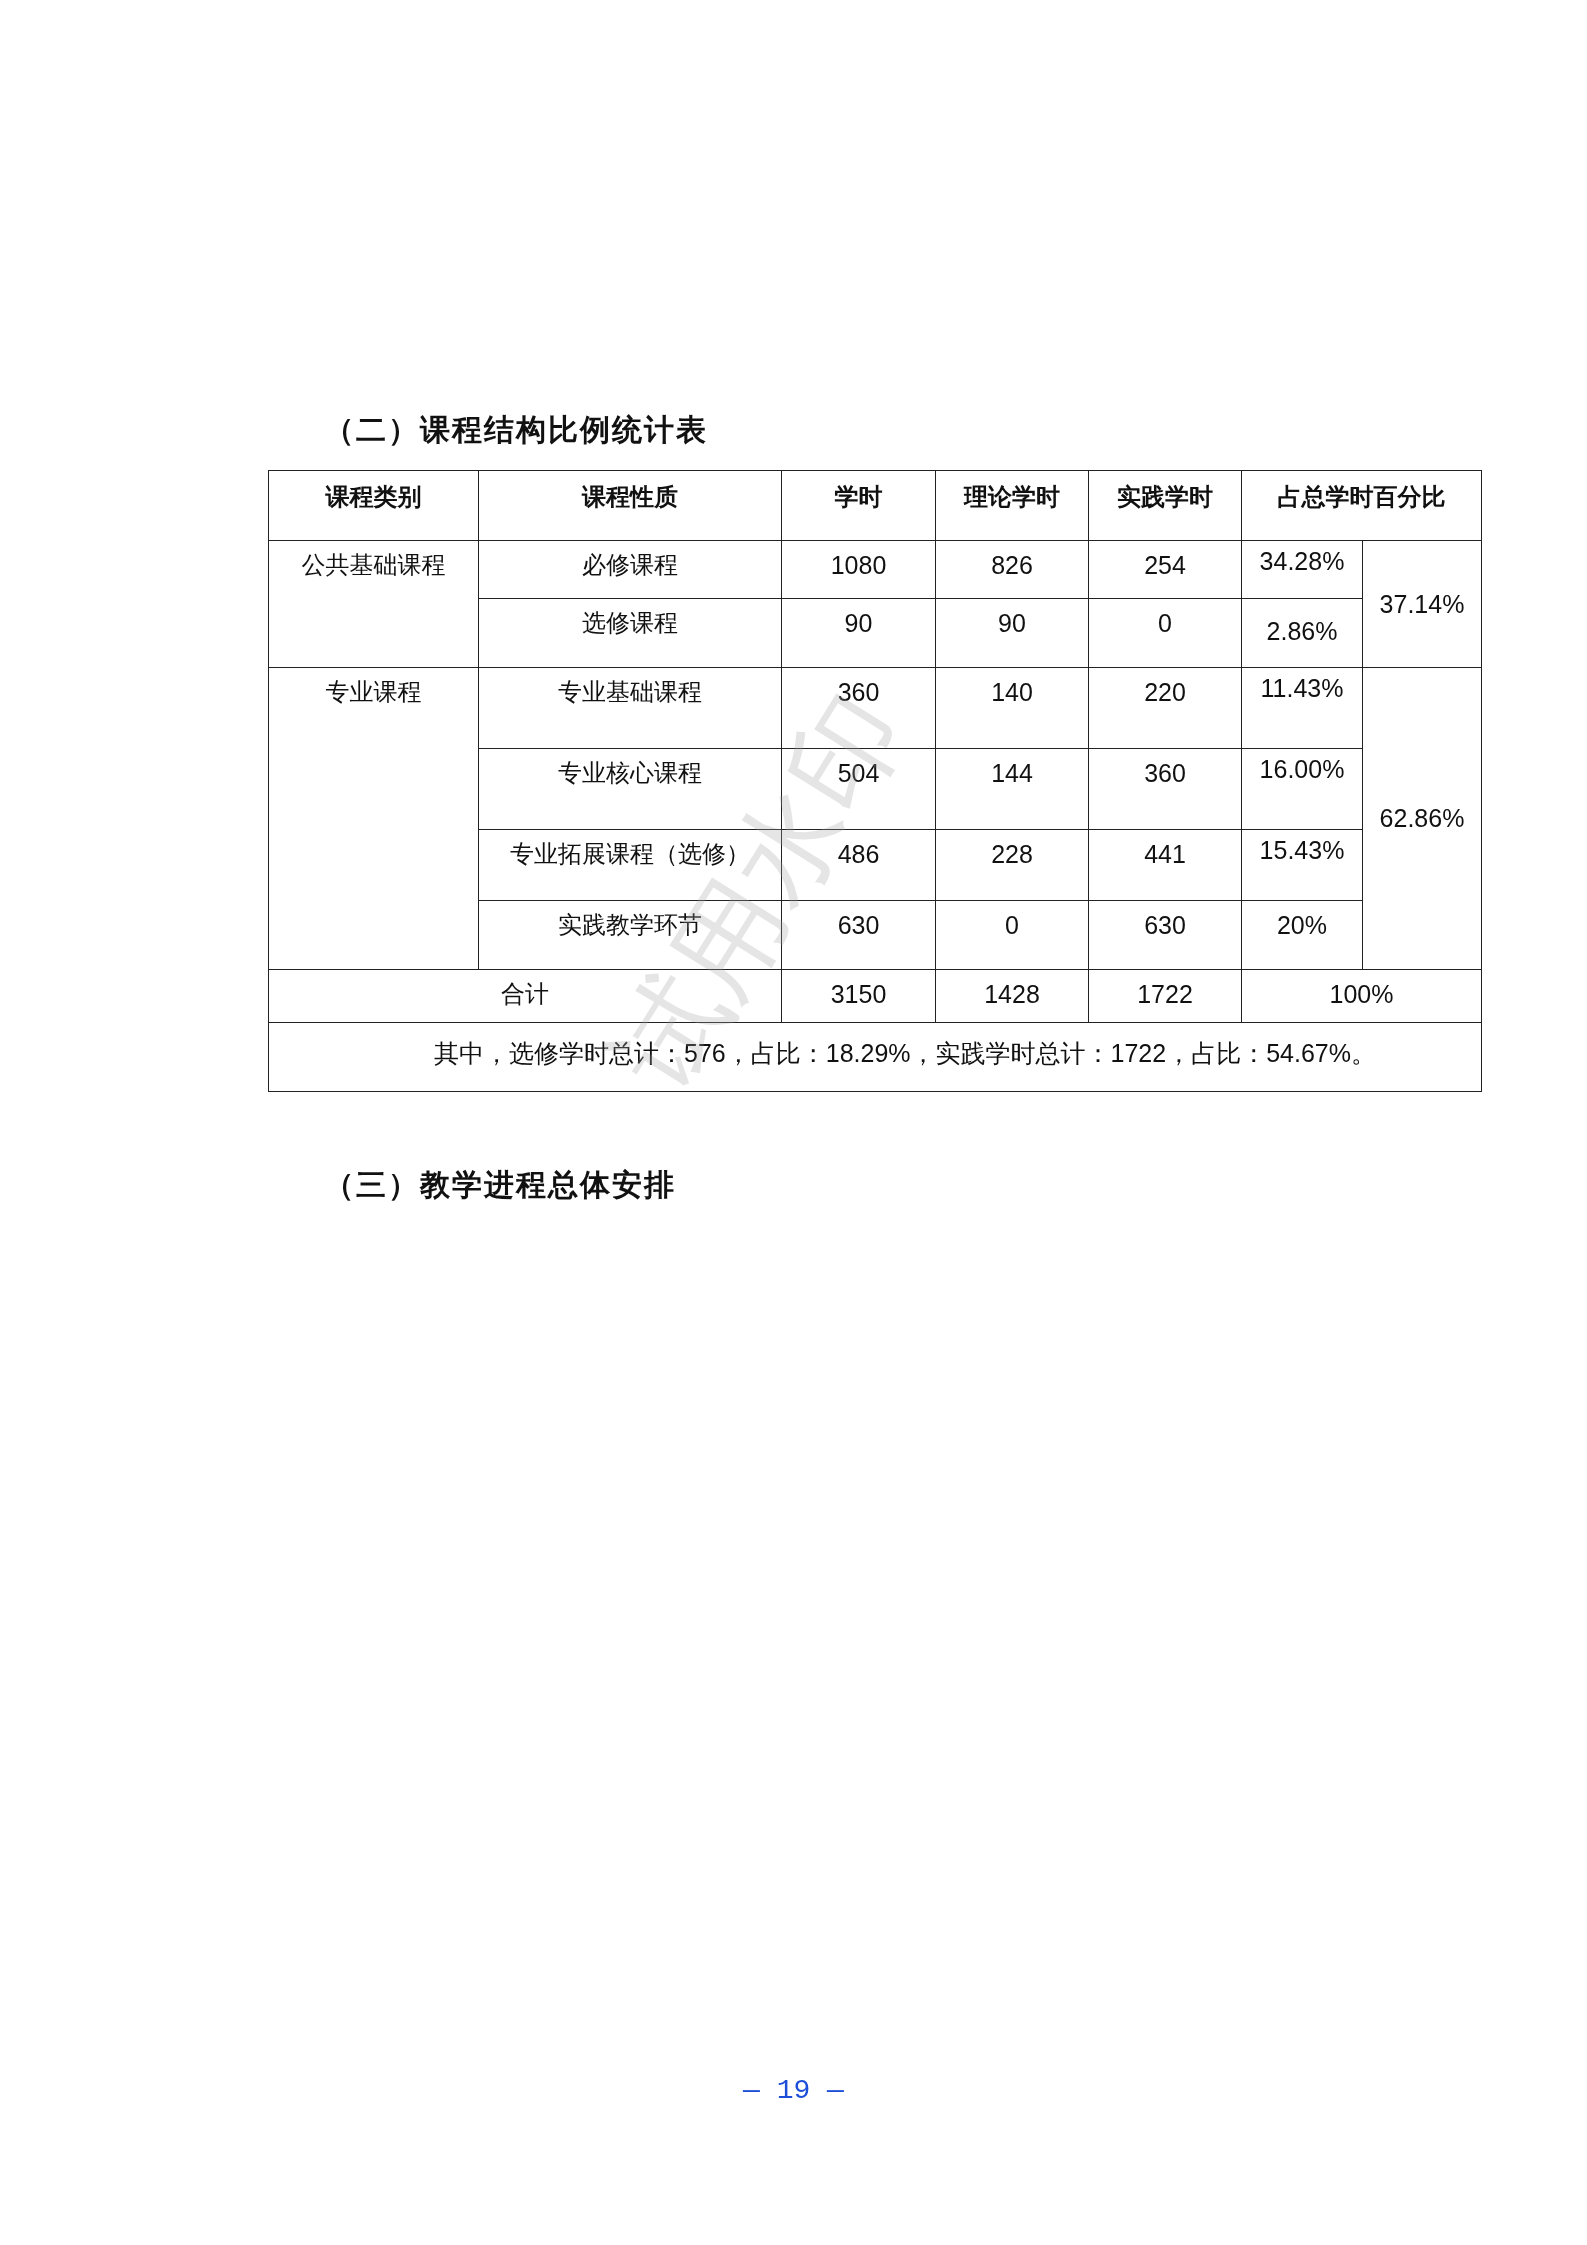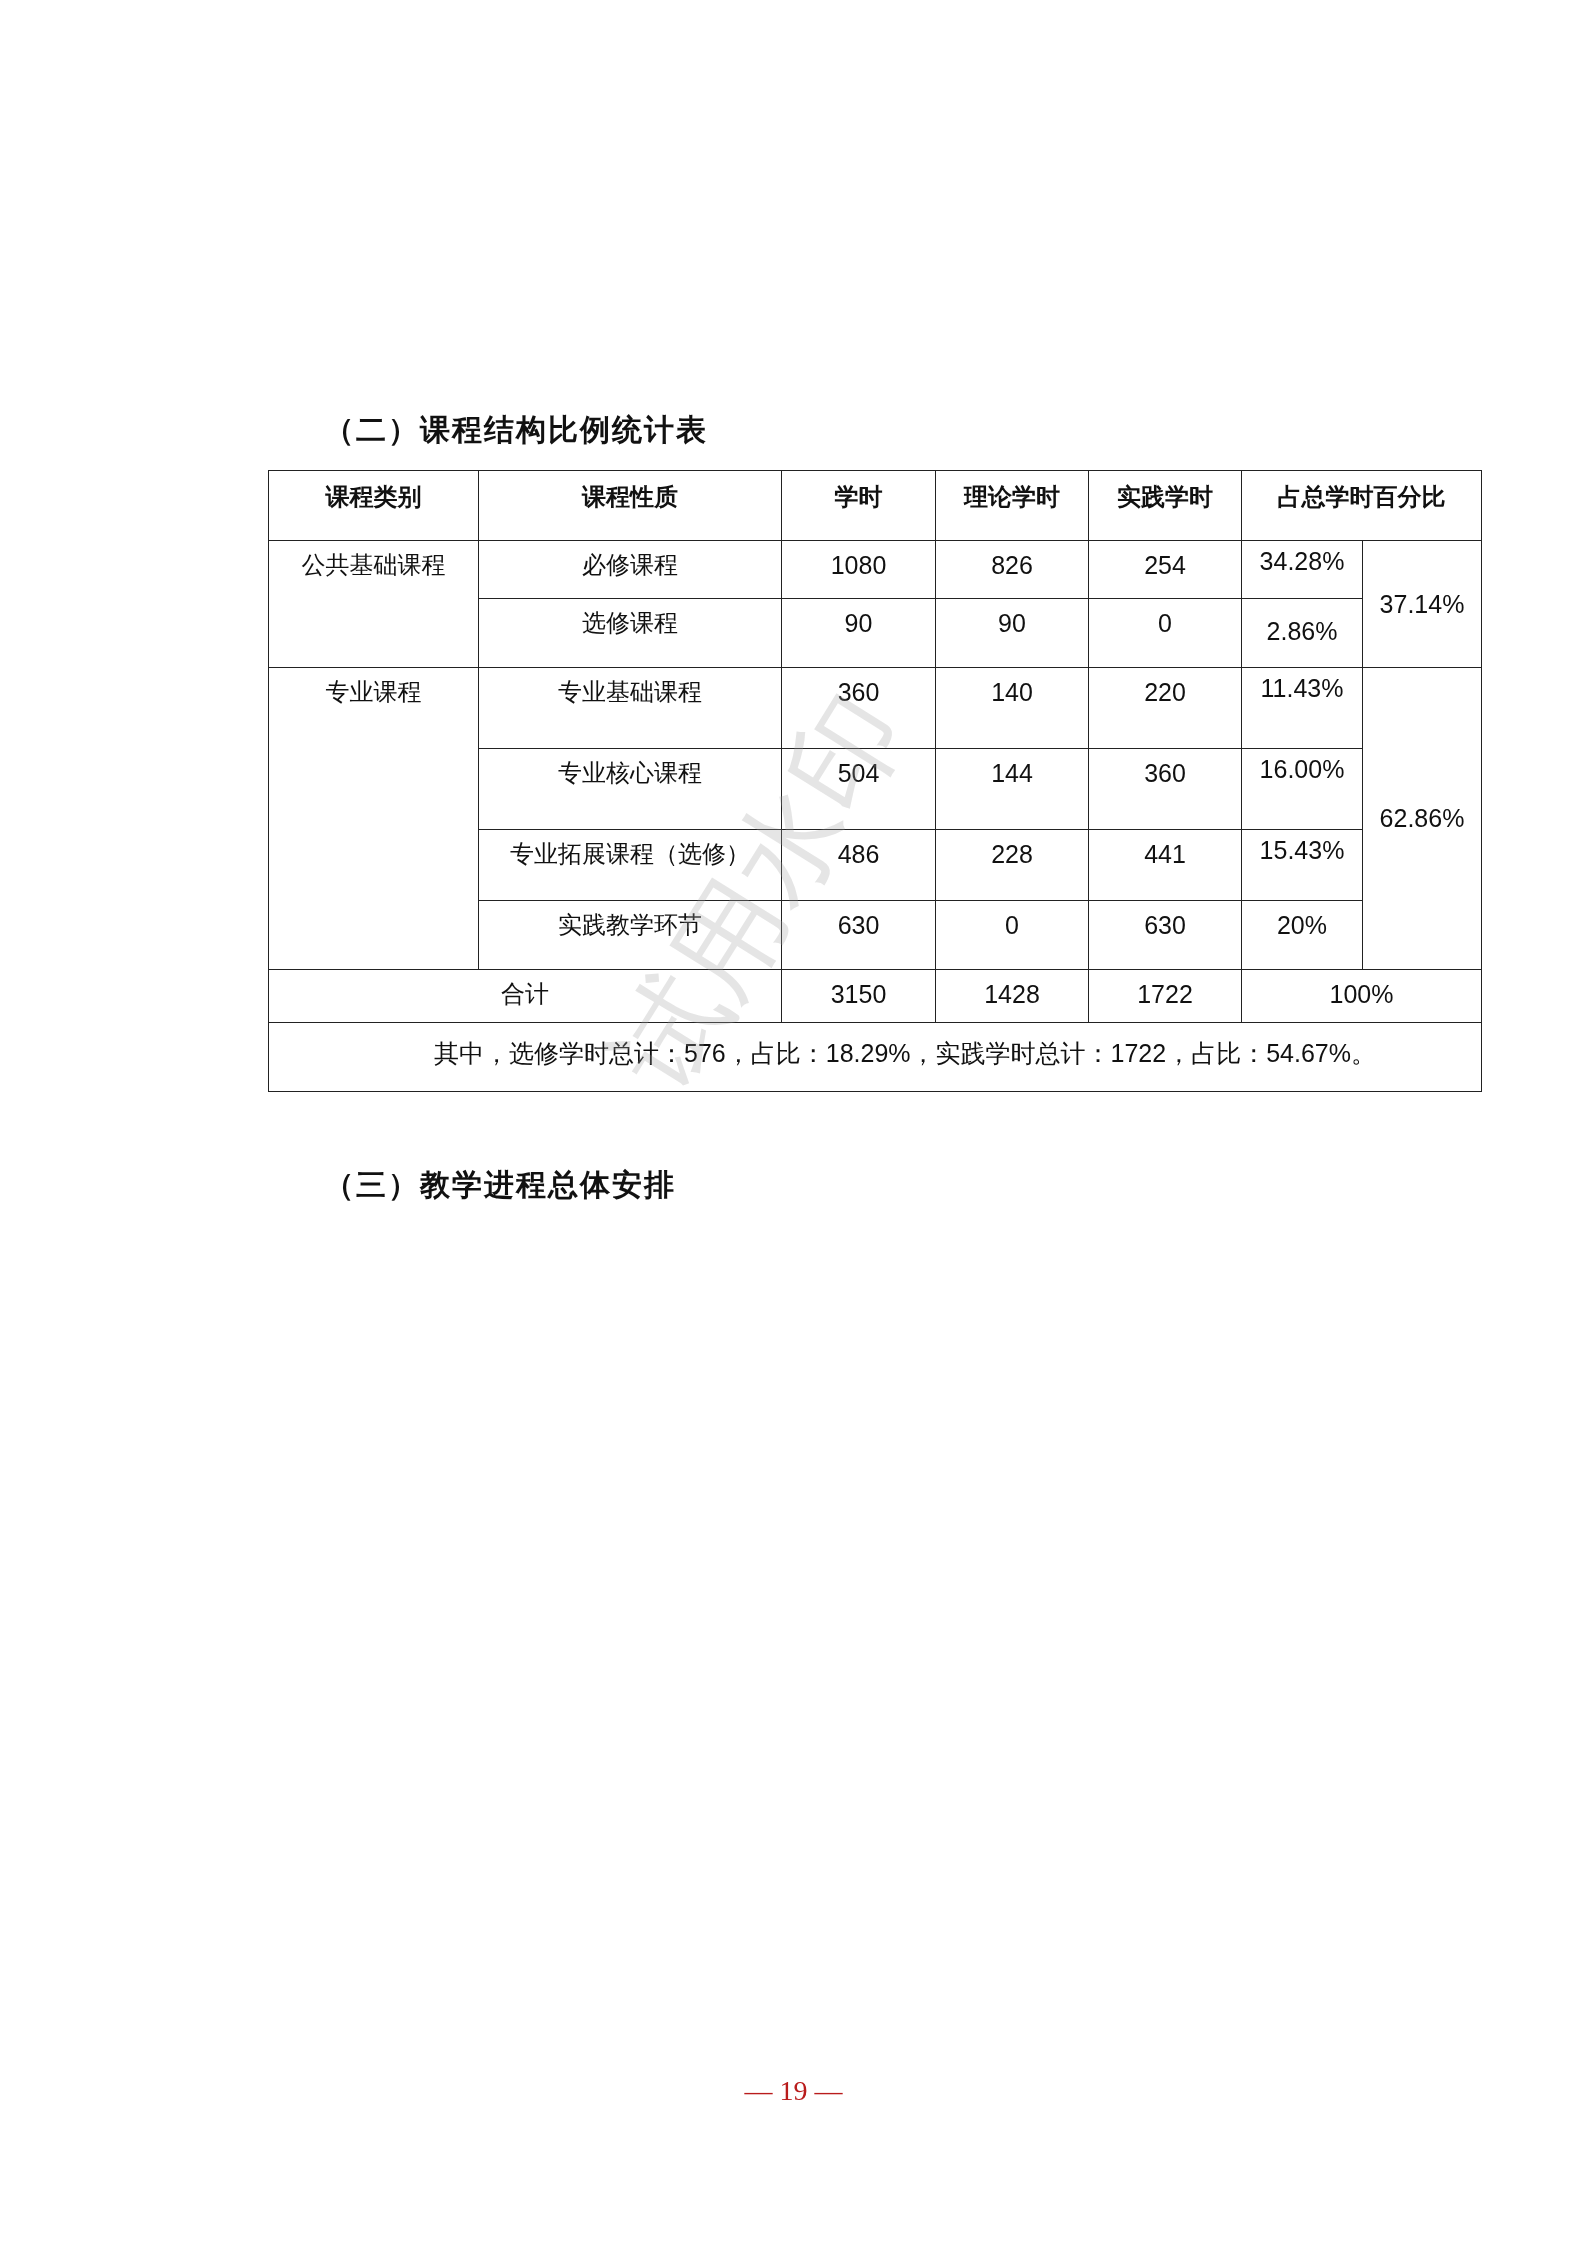--- a/index.html
+++ b/index.html
@@ -15,21 +15,21 @@
                    line-height:33px; }
   table.stats tr.hdr td { font-weight:bold; font-family:"DejaVu Sans","Liberation Sans",sans-serif; font-size:24px; padding-top:10px; }
   .cn { font-family:"DejaVu Sans","Liberation Sans",sans-serif; font-size:24px; }
   .mid { vertical-align:middle !important; padding-top:0 !important; }
   .pct-small { padding-top:4px !important; }
   .note { text-align:center; padding-left:64px !important; padding-top:14px !important; }
   .watermark { position:absolute; left:580px; top:1040px; font-family:"DejaVu Sans",sans-serif;
                font-size:110px; color:rgba(160,160,160,0.28); transform:rotate(-58deg);
                transform-origin:left top; white-space:nowrap; pointer-events:none; }
   .pageno { position:absolute; top:2075px; left:0; width:1587px; text-align:center;
-            font-family:Liberation Serif, serif; font-size:28px; color:#b91c1c; }
+            font-family:Liberation Mono, monospace; font-size:28px; color:#1d4ed8; }
 </style>
 </head>
 <body>
 
 <div class="heading" id="h2">（二）课程结构比例统计表</div>
 
 <table class="stats">
   <colgroup>
     <col style="width:210px">
       <col style="width:303px">

